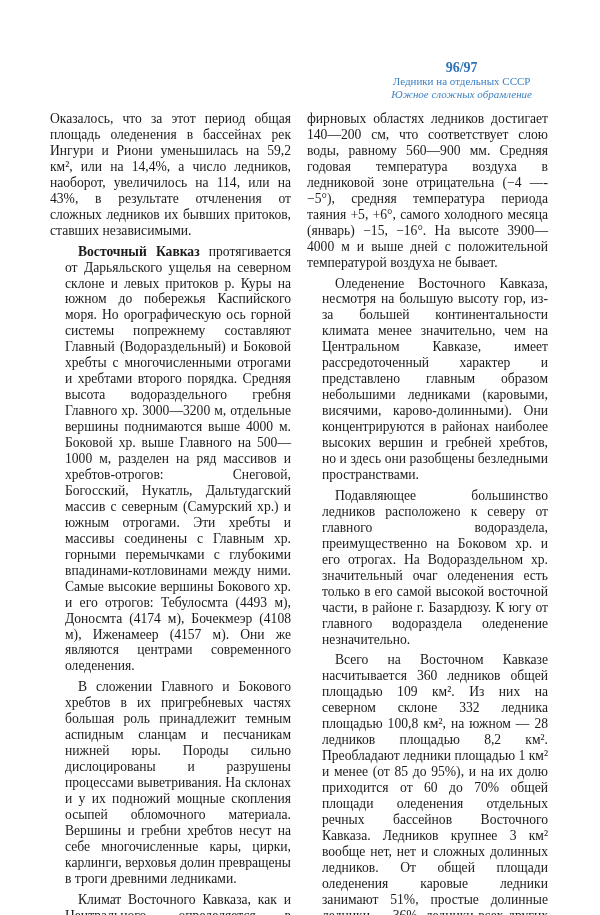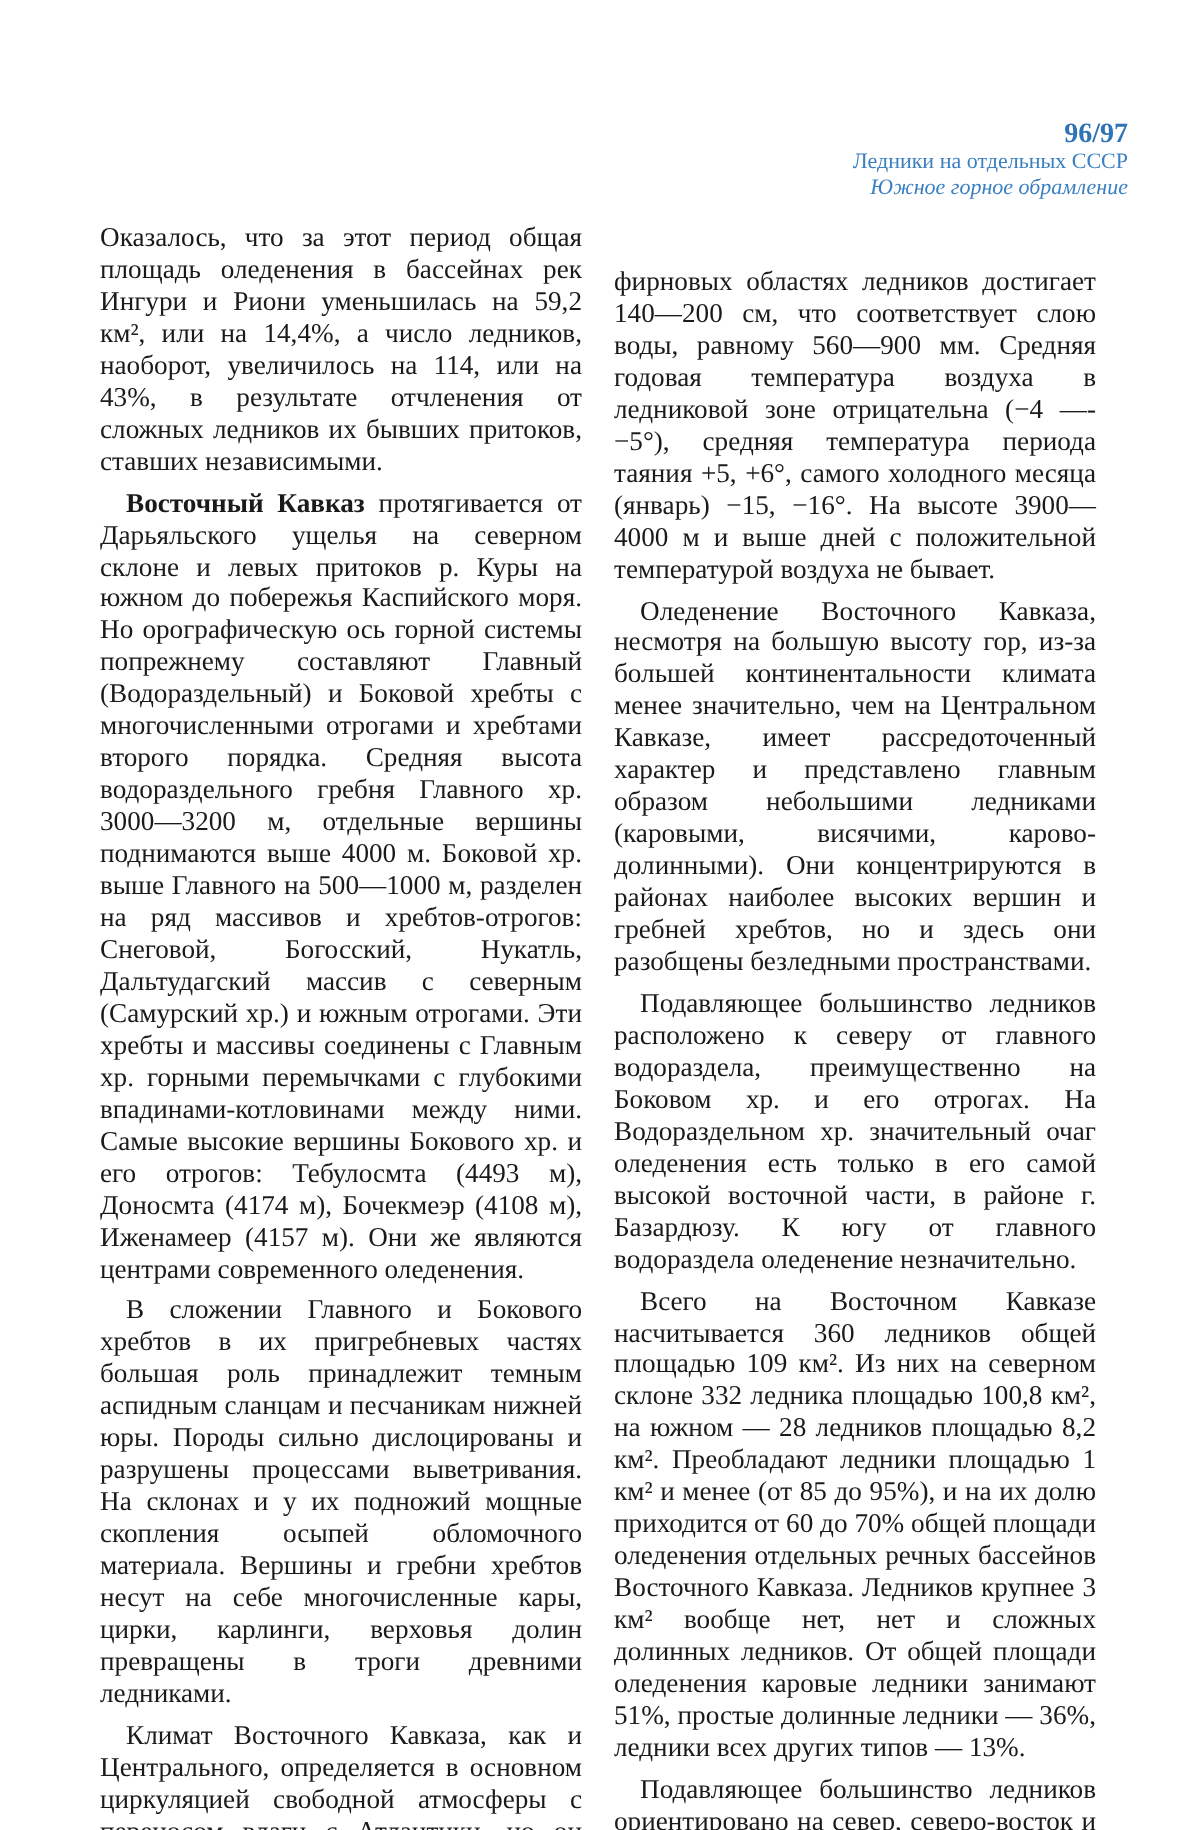--- a/index.html
+++ b/index.html
@@ -1,45 +1,45 @@
 <!DOCTYPE html>
 <html><head>
 <meta charset="utf-8">
 <style>
   html, body { margin: 0; padding: 0; background: #ffffff; }
   body { width: 600px; height: 915px; position: relative; overflow: hidden;
          font-family: "Liberation Serif", "DejaVu Serif", serif; color: #1a1a1a; }
-  .header { position: absolute; right: 36px; top: 60px; text-align: right; color: #3a7fc1; }
+  .header { position: absolute; right: 68px; top: 60px; text-align: center; color: #3a7fc1; }
   .pagenum { font-weight: bold; font-size: 14px; line-height: 15px; color: #2f73b5; }
   .running { font-size: 11px; line-height: 13px; }
   .running.italic { font-style: italic; }
   .col { position: absolute; top: 111px; width: 241px; font-size: 13.6px; line-height: 15.95px; text-align: justify; }
   .col.left { left: 50px; }
   .col.right { left: 307px; top: 73px; }
   .col p { margin: 0; text-indent: 0; font-family: Liberation Serif, serif; }
   .col p.ind { text-indent: 13px; }
-  .col p + p { margin-top: 5px; }
+  .col p + p { margin-top: 5px; margin-left: 15px; }
   .b { font-weight: bold; }
 </style>
 </head>
 <body>
 
 <div class="header">
   <div class="pagenum">96/97</div>
   <div class="running">Ледники на отдельных СССР</div>
-  <div class="running italic">Южное горное обрамление</div>
+  <div class="running italic">Южное сложных обрамление</div>
 </div>
 
 <div class="col left">
   <p>Оказалось, что за этот период общая площадь оледенения в бассейнах рек Ингури и Риони уменьшилась на 59,2 км², или на 14,4%, а число ледников, наоборот, увеличилось на 114, или на 43%, в результате отчленения от сложных ледников их бывших притоков, ставших независимыми.</p>
   <p class="ind"><span class="b">Восточный Кавказ</span><span> протягивается от Дарьяльского ущелья на северном склоне и левых притоков р. Куры на южном до побережья Каспийского моря. Но орографическую ось горной системы попрежнему составляют Главный (Водораздельный) и Боковой хребты с многочисленными отрогами и хребтами второго порядка. Средняя высота водораздельного гребня Главного хр. 3000—3200 м, отдельные вершины поднимаются выше 4000 м. Боковой хр. выше Главного на 500—1000 м, разделен на ряд массивов и хребтов-отрогов: Снеговой, Богосский, Нукатль, Дальтудагский массив с северным (Самурский хр.) и южным отрогами. Эти хребты и массивы соединены с Главным хр. горными перемычками с глубокими впадинами-котловинами между ними. Самые высокие вершины Бокового хр. и его отрогов: Тебулосмта (4493 м), Доносмта (4174 м), Бочекмеэр (4108 м), Иженамеер (4157 м). Они же являются центрами современного оледенения.</span></p>
   <p class="ind">В сложении Главного и Бокового хребтов в их пригребневых частях большая роль принадлежит темным аспидным сланцам и песчаникам нижней юры. Породы сильно дислоцированы и разрушены процессами выветривания. На склонах и у их подножий мощные скопления осыпей обломочного материала. Вершины и гребни хребтов несут на себе многочисленные кары, цирки, карлинги, верховья долин превращены в троги древними ледниками.</p>
   <p class="ind">Климат Восточного Кавказа, как и Центрального, определяется в основном циркуляцией свободной атмосферы с переносом влаги с Атлантики, но он суше и континентальнее в связи с более восточным положением района.</p>
 
 </div>
 
 <div class="col right">
-  <p style="margin-top:60px">фирновых областях ледников достигает 140—200 см, что соответствует слою воды, равному 560—900 мм. Средняя годовая температура воздуха в ледниковой зоне отрицательна (−4 —- −5°), средняя температура периода таяния +5, +6°, самого холодного месяца (январь) −15, −16°. На высоте 3900—4000 м и выше дней с положительной температурой воздуха не бывает.</p>
+  <p style="margin-top:38px">фирновых областях ледников достигает 140—200 см, что соответствует слою воды, равному 560—900 мм. Средняя годовая температура воздуха в ледниковой зоне отрицательна (−4 —- −5°), средняя температура периода таяния +5, +6°, самого холодного месяца (январь) −15, −16°. На высоте 3900—4000 м и выше дней с положительной температурой воздуха не бывает.</p>
   <p class="ind">Оледенение Восточного Кавказа, несмотря на большую высоту гор, из-за большей континентальности климата менее значительно, чем на Центральном Кавказе, имеет рассредоточенный характер и представлено главным образом небольшими ледниками (каровыми, висячими, карово-долинными). Они концентрируются в районах наиболее высоких вершин и гребней хребтов, но и здесь они разобщены безледными пространствами.</p>
   <p class="ind">Подавляющее большинство ледников расположено к северу от главного водораздела, преимущественно на Боковом хр. и его отрогах. На Водораздельном хр. значительный очаг оледенения есть только в его самой высокой восточной части, в районе г. Базардюзу. К югу от главного водораздела оледенение незначительно.</p>
   <p class="ind">Всего на Восточном Кавказе насчитывается 360 ледников общей площадью 109 км². Из них на северном склоне 332 ледника площадью 100,8 км², на южном — 28 ледников площадью 8,2 км². Преобладают ледники площадью 1 км² и менее (от 85 до 95%), и на их долю приходится от 60 до 70% общей площади оледенения отдельных речных бассейнов Восточного Кавказа. Ледников крупнее 3 км² вообще нет, нет и сложных долинных ледников. От общей площади оледенения каровые ледники занимают 51%, простые долинные ледники — 36%, ледники всех других типов — 13%.</p>
   <p class="ind">Подавляющее большинство ледников ориентировано на север, северо-восток и северо-запад — 63% от общего числа и 64% общей площади. Характерно, что многие ледники не имеют многолетней области питания, а существуют исключительно за счет многоснежных лет, когда осадков выпадает больше, чем может растаять. В остальные же годы не</p>
 </div>
 
 </body></html>

